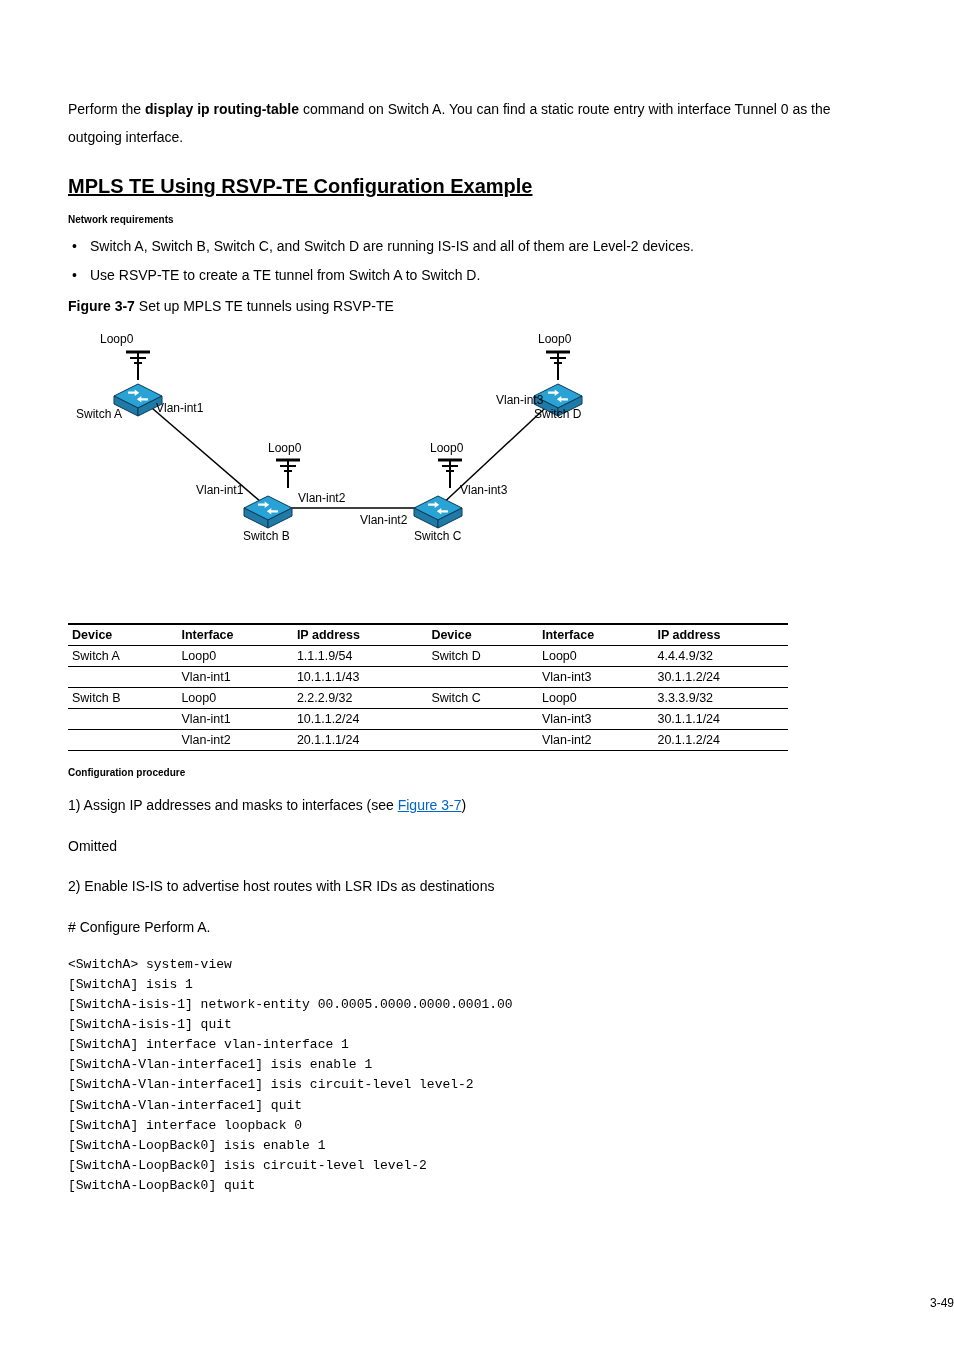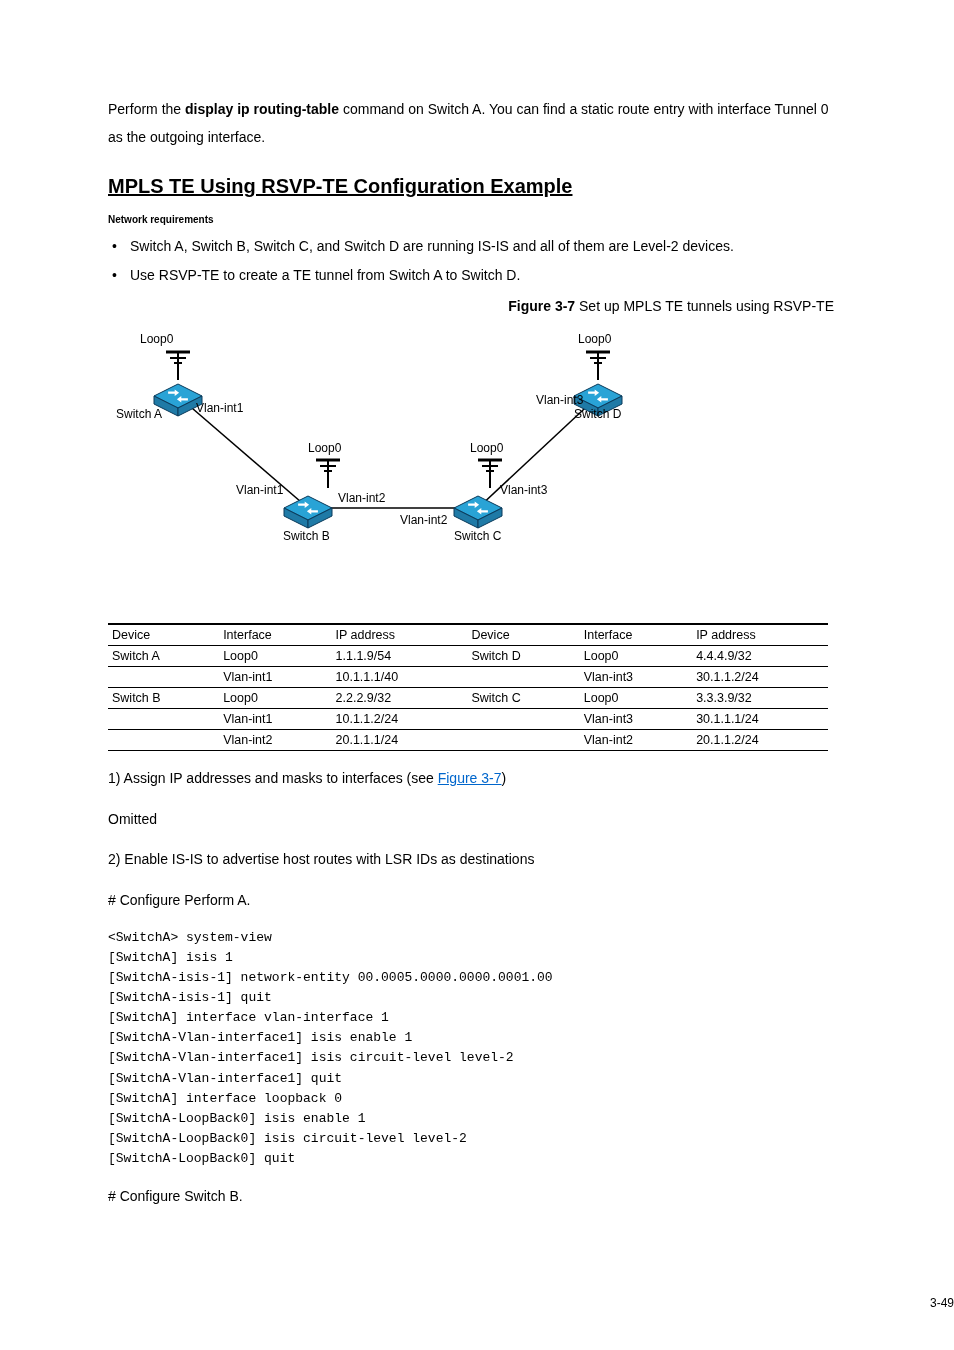--- a/index.html
+++ b/index.html
@@ -6,21 +6,21 @@
     margin: 0;
     padding: 0;
     background: #fff;
     font-family: Arial, Helvetica, sans-serif;
     color: #000;
     font-size: 14px;
   }
   .page {
     width: 954px;
     min-height: 1350px;
-    padding: 95px 120px 0 108px;
+    padding: 95px 120px 0 68px;
     box-sizing: border-box;
     position: relative;
   }
   p.body {
     line-height: 2.0;
     margin: 0 0 8px 0;
   }
   .bold { font-weight: bold; }
   .section-title {
     font-size: 20px;
@@ -45,21 +45,20 @@
   }
   ul.req li::before {
     content: "•";
     position: absolute;
     left: -18px;
     top: 0;
     font-size: 14px;
   }
   .fig-caption {
     margin: 8px 0 4px 0;
-    text-align: right;
   }
   .fig-caption .fignum { font-weight: bold; }
   .diagram {
     width: 560px;
     height: 290px;
     margin: 0 0 8px 0;
   }
   .diag-label {
     font-family: Arial, Helvetica, sans-serif;
     font-size: 12px;
@@ -70,21 +69,21 @@
     width: 720px;
     font-size: 12.5px;
     margin: 4px 0 12px 0;
   }
   table.dev th, table.dev td {
     text-align: left;
     padding: 3px 10px 3px 4px;
     border-top: 1px solid #000;
   }
   table.dev tr.last td { border-bottom: 1px solid #000; }
-  table.dev th { font-weight: normal; margin-left: 8px; }
+  table.dev th { font-weight: bold; margin-left: 8px; }
   table.dev thead th { border-top: 2px solid #000; }
   .steps p, .steps div { line-height: 1.9; }
   .link { color: #0066cc; text-decoration: underline; cursor: pointer; }
   pre.cli {
     font-family: "Courier New", monospace;
     font-size: 13px;
     line-height: 1.55;
     margin: 4px 0 6px 0;
     white-space: pre;
   }
@@ -186,21 +185,21 @@
         <td>Switch A</td>
           <td>Loop0</td>
           <td>1.1.1.9/54</td>
           <td>Switch D</td>
           <td>Loop0</td>
           <td>4.4.4.9/32</td>
       </tr>
       <tr>
         <td></td>
           <td>Vlan-int1</td>
-          <td>10.1.1.1/40</td>
+          <td>10.1.1.1/43</td>
           <td></td>
           <td>Vlan-int3</td>
           <td>30.1.1.2/24</td>
       </tr>
       <tr>
         <td>Switch B</td>
           <td>Loop0</td>
           <td>2.2.2.9/32</td>
           <td>Switch C</td>
           <td>Loop0</td>
@@ -218,37 +217,37 @@
         <td></td>
           <td>Vlan-int2</td>
           <td>20.1.1.1/24</td>
           <td></td>
           <td>Vlan-int2</td>
           <td>20.1.1.2/24</td>
       </tr>
     </tbody>
   </table>
 
+  <div class="subsection-title">Configuration procedure</div>
 
   <div class="steps">
     <p>
       <span>1)    Assign IP addresses and masks to interfaces (see </span><span class="link">Figure 3-7</span><span>)</span>
     </p>
     <p>Omitted</p>
     <p>2)    Enable IS-IS to advertise host routes with LSR IDs as destinations</p>
     <p># Configure Perform A.</p>
     <pre class="cli">&lt;SwitchA&gt; system-view
 [SwitchA] isis 1
 [SwitchA-isis-1] network-entity 00.0005.0000.0000.0001.00
 [SwitchA-isis-1] quit
 [SwitchA] interface vlan-interface 1
 [SwitchA-Vlan-interface1] isis enable 1
 [SwitchA-Vlan-interface1] isis circuit-level level-2
 [SwitchA-Vlan-interface1] quit
 [SwitchA] interface loopback 0
 [SwitchA-LoopBack0] isis enable 1
 [SwitchA-LoopBack0] isis circuit-level level-2
 [SwitchA-LoopBack0] quit</pre>
-    <p># Configure Switch B.</p>
   </div>
 
   <div class="page-num">3-49</div>
 </div>
 
 </body></html>

